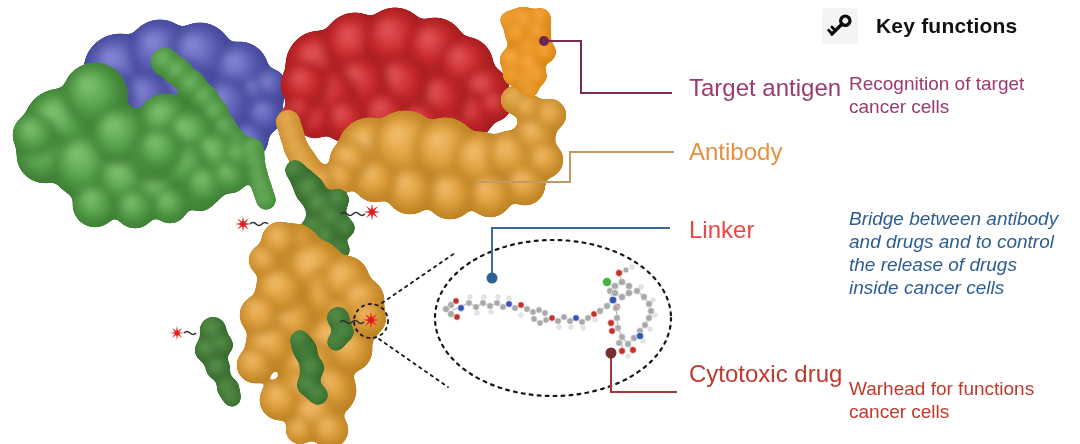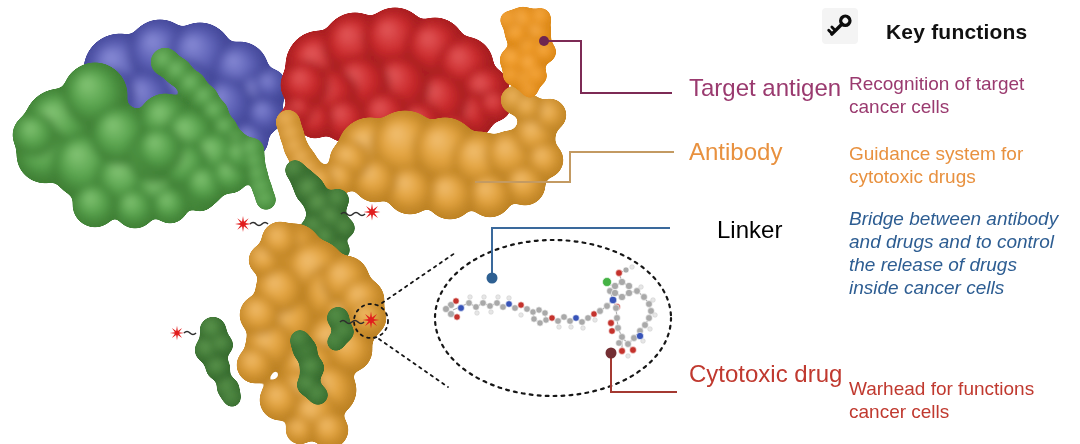--- a/index.html
+++ b/index.html
@@ -1,21 +1,21 @@
 <!DOCTYPE html>
 <html><head>
 <meta charset="utf-8">
 <style>
   html,body{margin:0;padding:0;background:#ffffff;}
   body{width:1080px;height:444px;position:relative;overflow:hidden;
        font-family:"Liberation Sans", sans-serif;}
   .stage{position:absolute;inset:0;width:1080px;height:444px;}
   svg.art{position:absolute;left:0;top:0;width:1080px;height:444px;}
 
-  .kf-header{position:absolute;left:822px;top:8px;display:flex;align-items:flex-end;gap:28px;}
+  .kf-header{position:absolute;left:822px;top:8px;display:flex;align-items:center;gap:18px;}
   .kf-iconbox{width:36px;height:36px;background:#f4f4f4;border-radius:4px;
               display:flex;align-items:center;justify-content:center;}
   .kf-title{font-size:21px;font-weight:bold;color:#111111;letter-spacing:.2px;}
 
   .lbl{position:absolute;left:689px;font-size:24px;line-height:23px;white-space:nowrap;}
   .desc{position:absolute;left:849px;width:224px;font-size:19px;line-height:23px;white-space:pre-line;}
   .r1l{top:76px}  .r1d{top:72px}
   .r2l{top:140px} .r2d{top:142px}
   .r3l{top:218px} .r3d{top:207px}
   .r4l{top:362px} .r4d{top:377px}
@@ -385,27 +385,25 @@
           <line x1="-0.5" y1="6.5" x2="-5" y2="6.5" stroke-width="2.8"></line>
           <line x1="-0.5" y1="11" x2="-5" y2="11" stroke-width="2.8"></line>
         </g>
       </svg>
     </div>
     <span class="kf-title">Key functions</span>
   </div>
 
   <div class="lbl r1l" style="color: rgb(154, 58, 111);">Target antigen</div>
   <div class="lbl r2l" style="color: rgb(232, 145, 63); text-align: right;">Antibody</div>
-  <div class="lbl r3l" style="color: #000000; margin-left: 28px;">Linker</div>
+  <div class="lbl r3l" style="color: #ef4444;">Linker</div>
   <div class="lbl r4l" style="color: rgb(192, 57, 47);">Cytotoxic drug</div>
 
   <div class="desc r1d" style="color: rgb(154, 58, 111);">Recognition of target
 cancer cells</div>
-  <div class="desc r2d" style="color: rgb(232, 145, 63);">Guidance system for
-cytotoxic drugs</div>
   <div class="desc r3d" style="color: rgb(45, 93, 146); font-style: italic;">Bridge between antibody
 and drugs and to control
 the release of drugs
 inside cancer cells</div>
   <div class="desc r4d" style="color: rgb(192, 57, 47);">Warhead for functions
 cancer cells</div>
 
 </div>
 
 </body></html>

